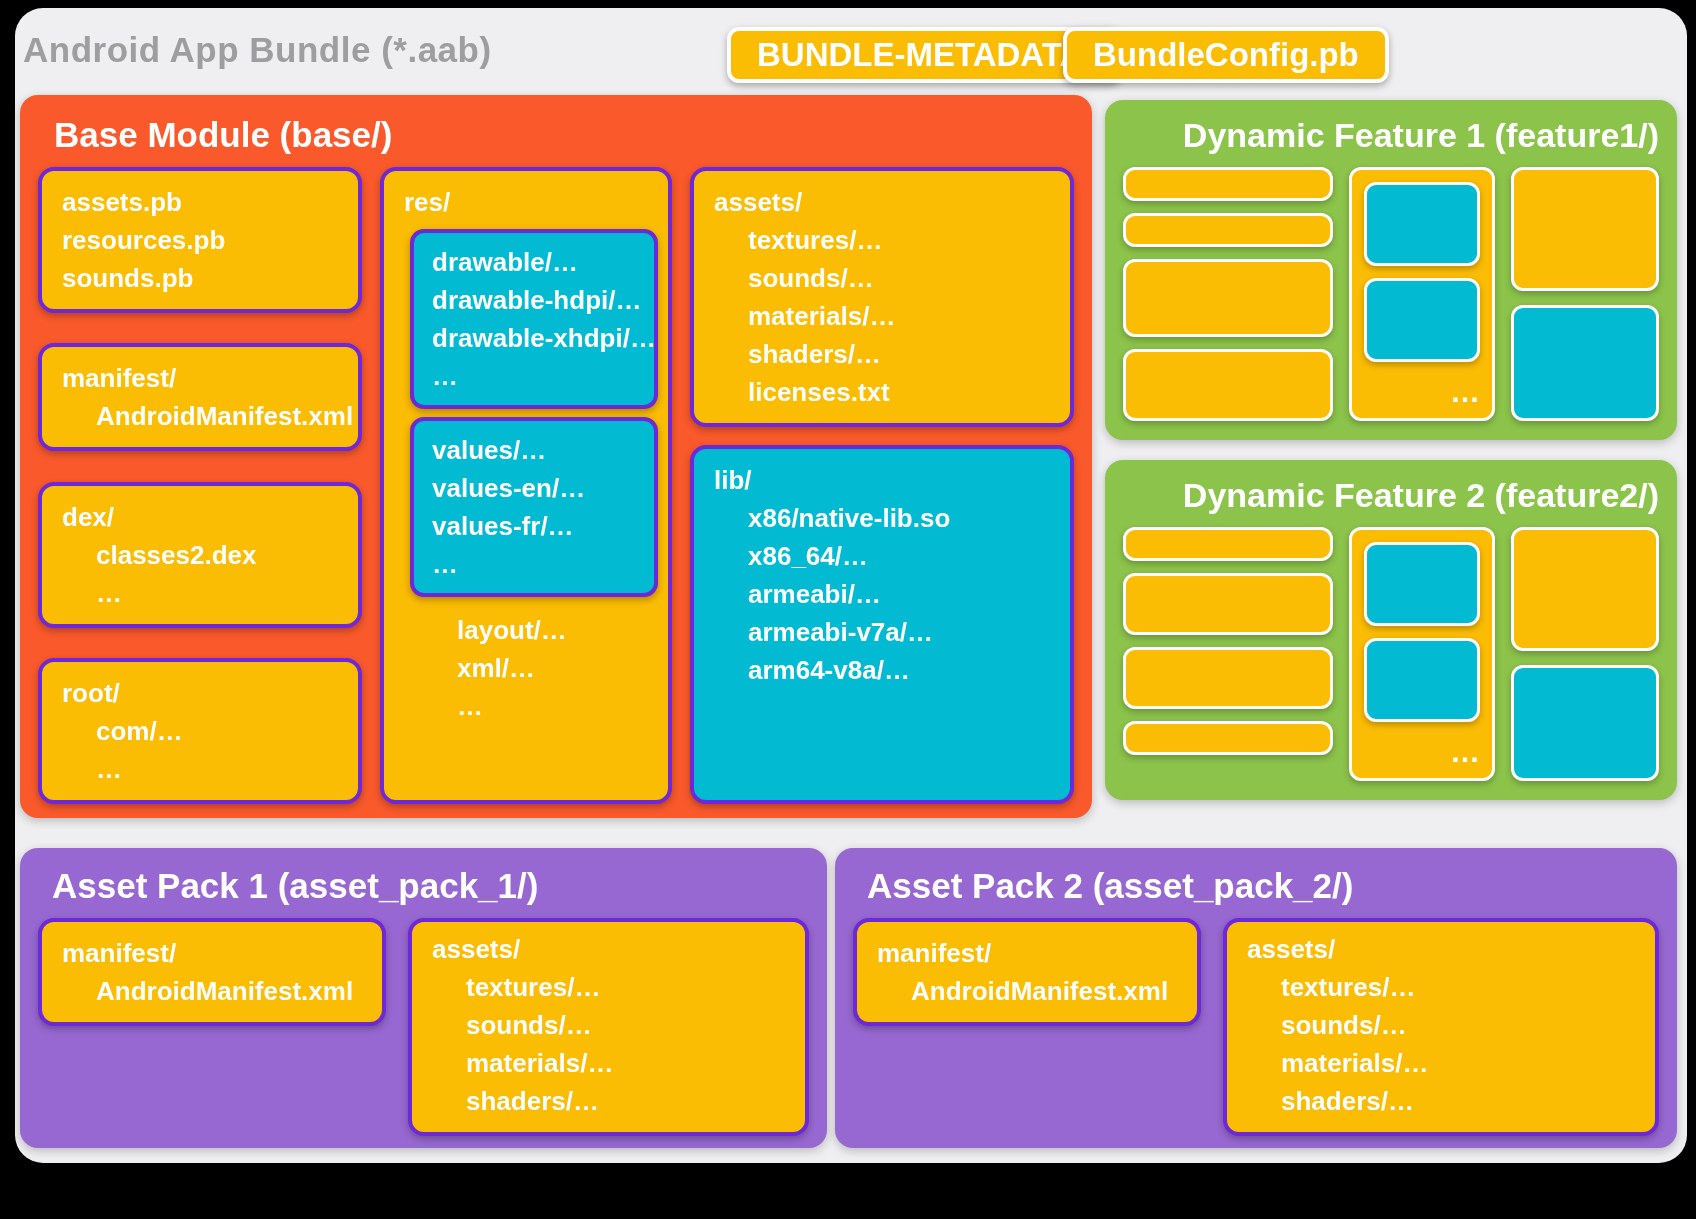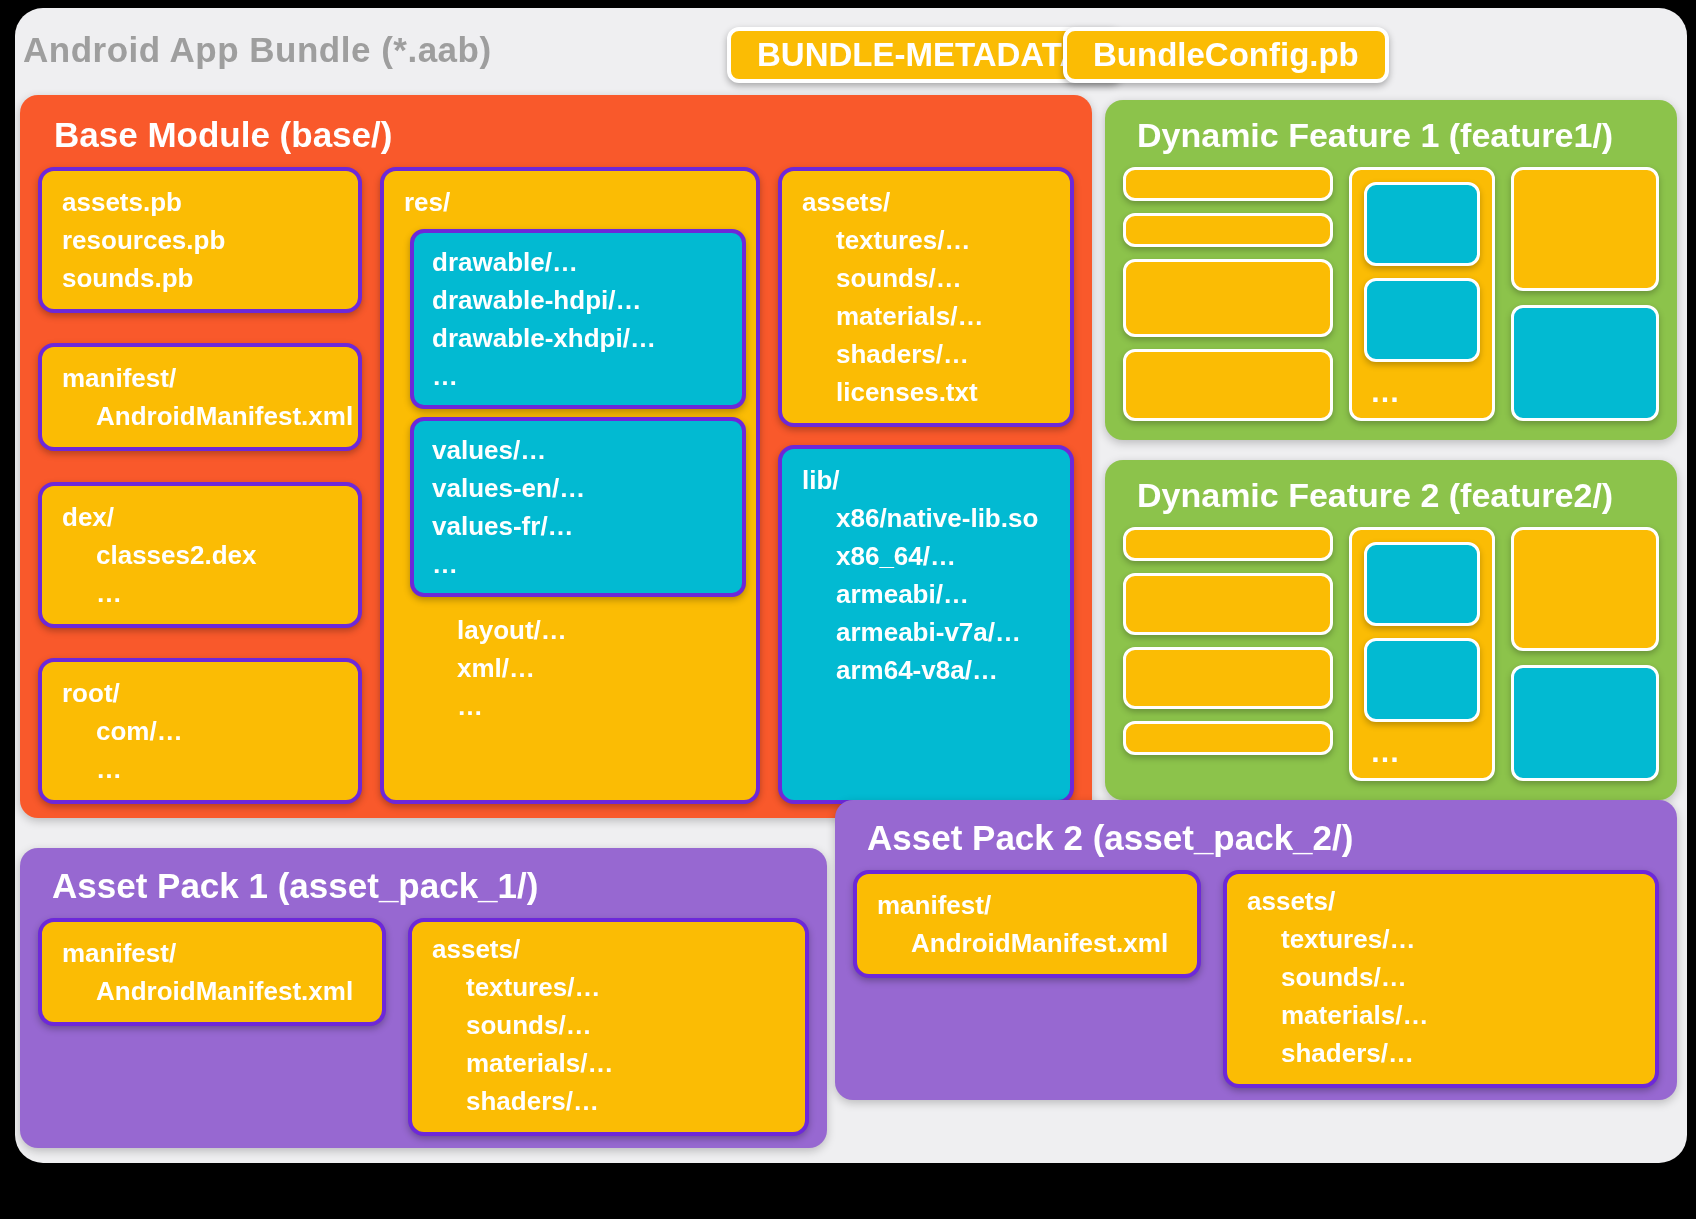--- a/index.html
+++ b/index.html
@@ -36,30 +36,30 @@
   .cols{display:flex;gap:18px;height:637px;}
   .ybox,.tbox{
     box-sizing:border-box;border:4px solid #6d28d9;border-radius:16px;
     background:#FBBC04;box-shadow:0 3px 7px rgba(0,0,0,.28);
     padding:12px 20px;font-size:26px;line-height:38px;color:#fff;
   }
   .tbox{background:#02BAD2;border-radius:14px;padding:10px 18px;}
   .line{white-space:nowrap;}
   .indent{padding-left:34px;}
   .col1{width:324px;display:flex;flex-direction:column;justify-content:space-between;}
-  .col2{width:380px;}
+  .col2{width:292px;}
   .res{height:100%;padding:12px 0 12px 0;}
   .res > .line{padding-left:20px;}
   .res .tbox{margin:8px 10px 6px 26px;}
   .res .tail{padding-left:73px;padding-top:8px;}
   .col3{flex:1;display:flex;flex-direction:column;gap:18px;}
   .libbox{flex:1;background:#02BAD2;}
 
   
-  .feature{width:572px;height:340px;background:#8CC34B;padding:16px 18px 18px;}
+  .feature{width:572px;height:340px;background:#8CC34B;padding:16px 18px 18px;text-align:right;}
   #feature1{left:1105px;top:100px;}
   #feature2{left:1105px;top:460px;}
   .feature .panel-title{margin:0 0 12px 14px;font-size:34px;}
   .minis{display:flex;gap:16px;height:254px;}
   .mini{box-sizing:border-box;border:3px solid #fff;border-radius:12px;
     box-shadow:0 3px 6px rgba(0,0,0,.25);}
   .mini.y{background:#FBBC04;}
   .mini.t{background:#02BAD2;}
   .mcolA{width:210px;display:flex;flex-direction:column;gap:12px;}
   .h34{height:34px;flex:none;}
@@ -70,21 +70,21 @@
   .grow{flex:1;}
   .mcolB{width:146px;box-sizing:border-box;background:#FBBC04;border:3px solid #fff;
     border-radius:12px;box-shadow:0 3px 6px rgba(0,0,0,.25);
     padding:12px;display:flex;flex-direction:column;gap:12px;}
   .dots{margin:auto 0 2px 6px;color:#fff;font-size:30px;line-height:24px;}
   .mcolC{flex:1;display:flex;flex-direction:column;gap:14px;}
 
   
   .pack{height:300px;background:#9768D1;padding:16px 18px 14px;}
   #pack1{left:20px;top:848px;width:807px;}
-  #pack2{left:835px;top:800px;width:842px;}
+  #pack2{left:835px;top:848px;width:842px;}
   .pack .panel-title{margin:2px 0 12px 14px;}
   .pack-row{display:flex;gap:22px;align-items:flex-start;height:218px;}
   .manifest{width:348px;}
   .passets{flex:1;align-self:stretch;padding:8px 20px;}
 </style>
 </head>
 <body>
 
 <div class="card"></div>
 

